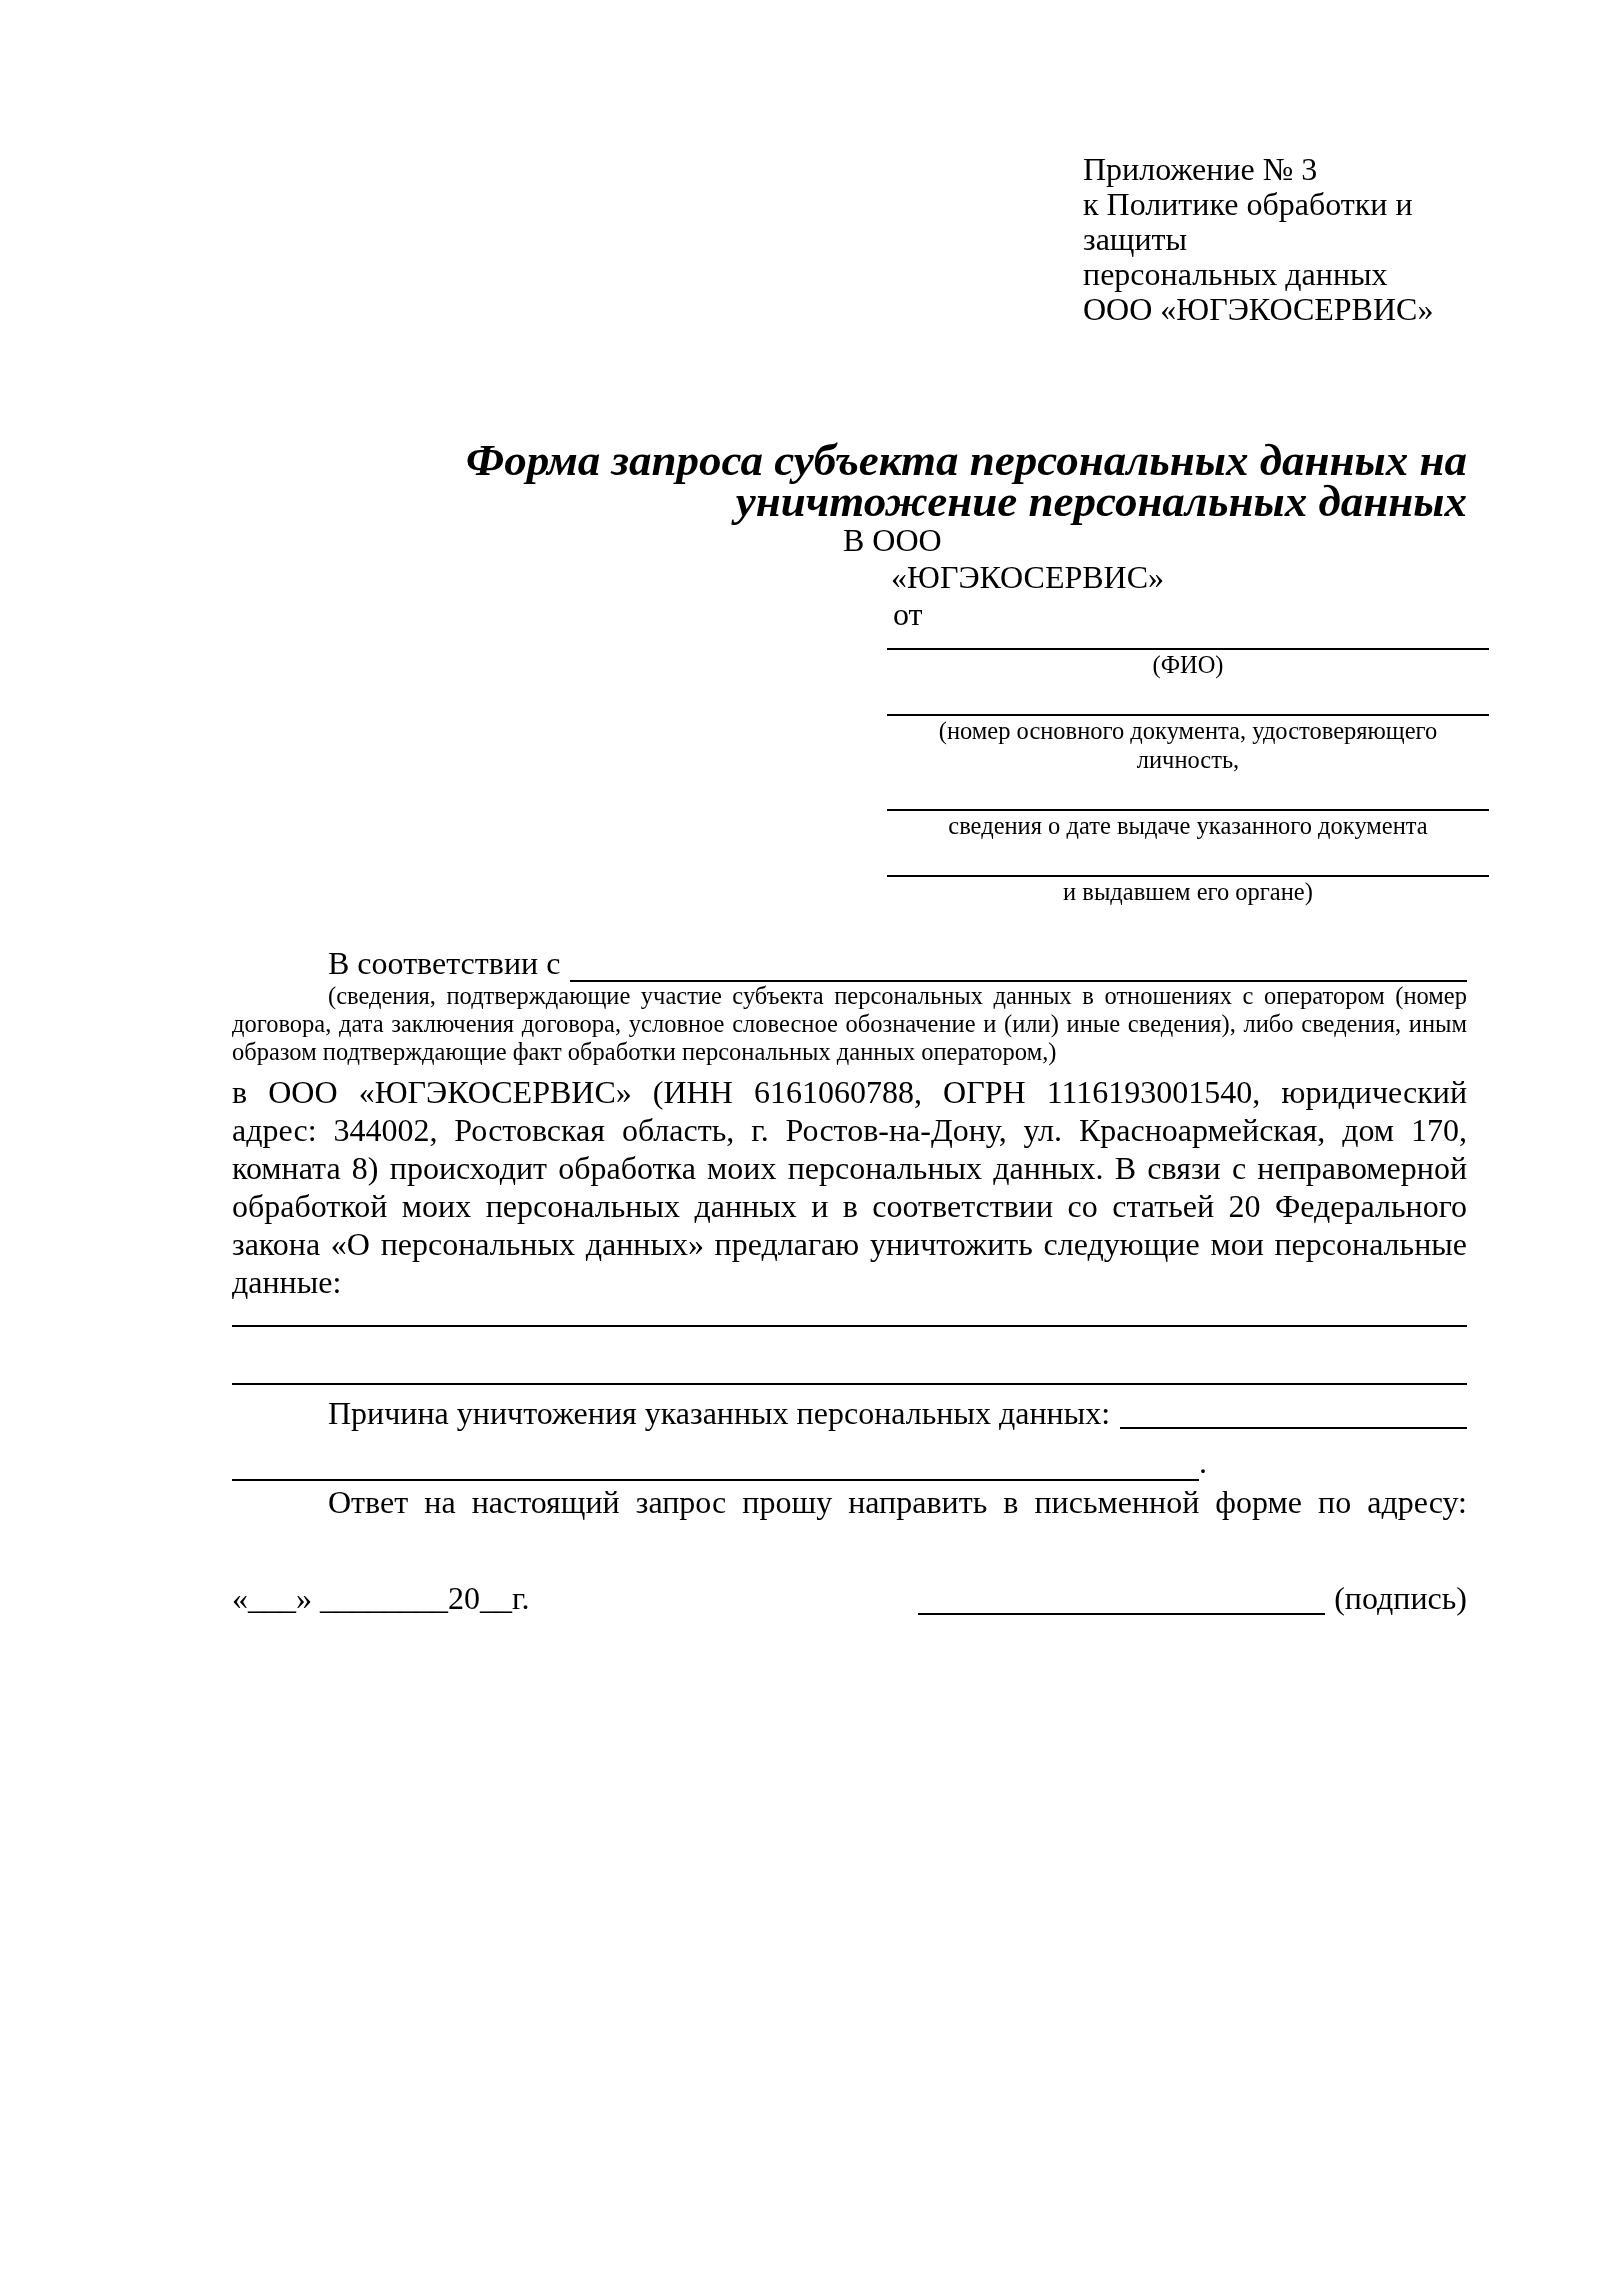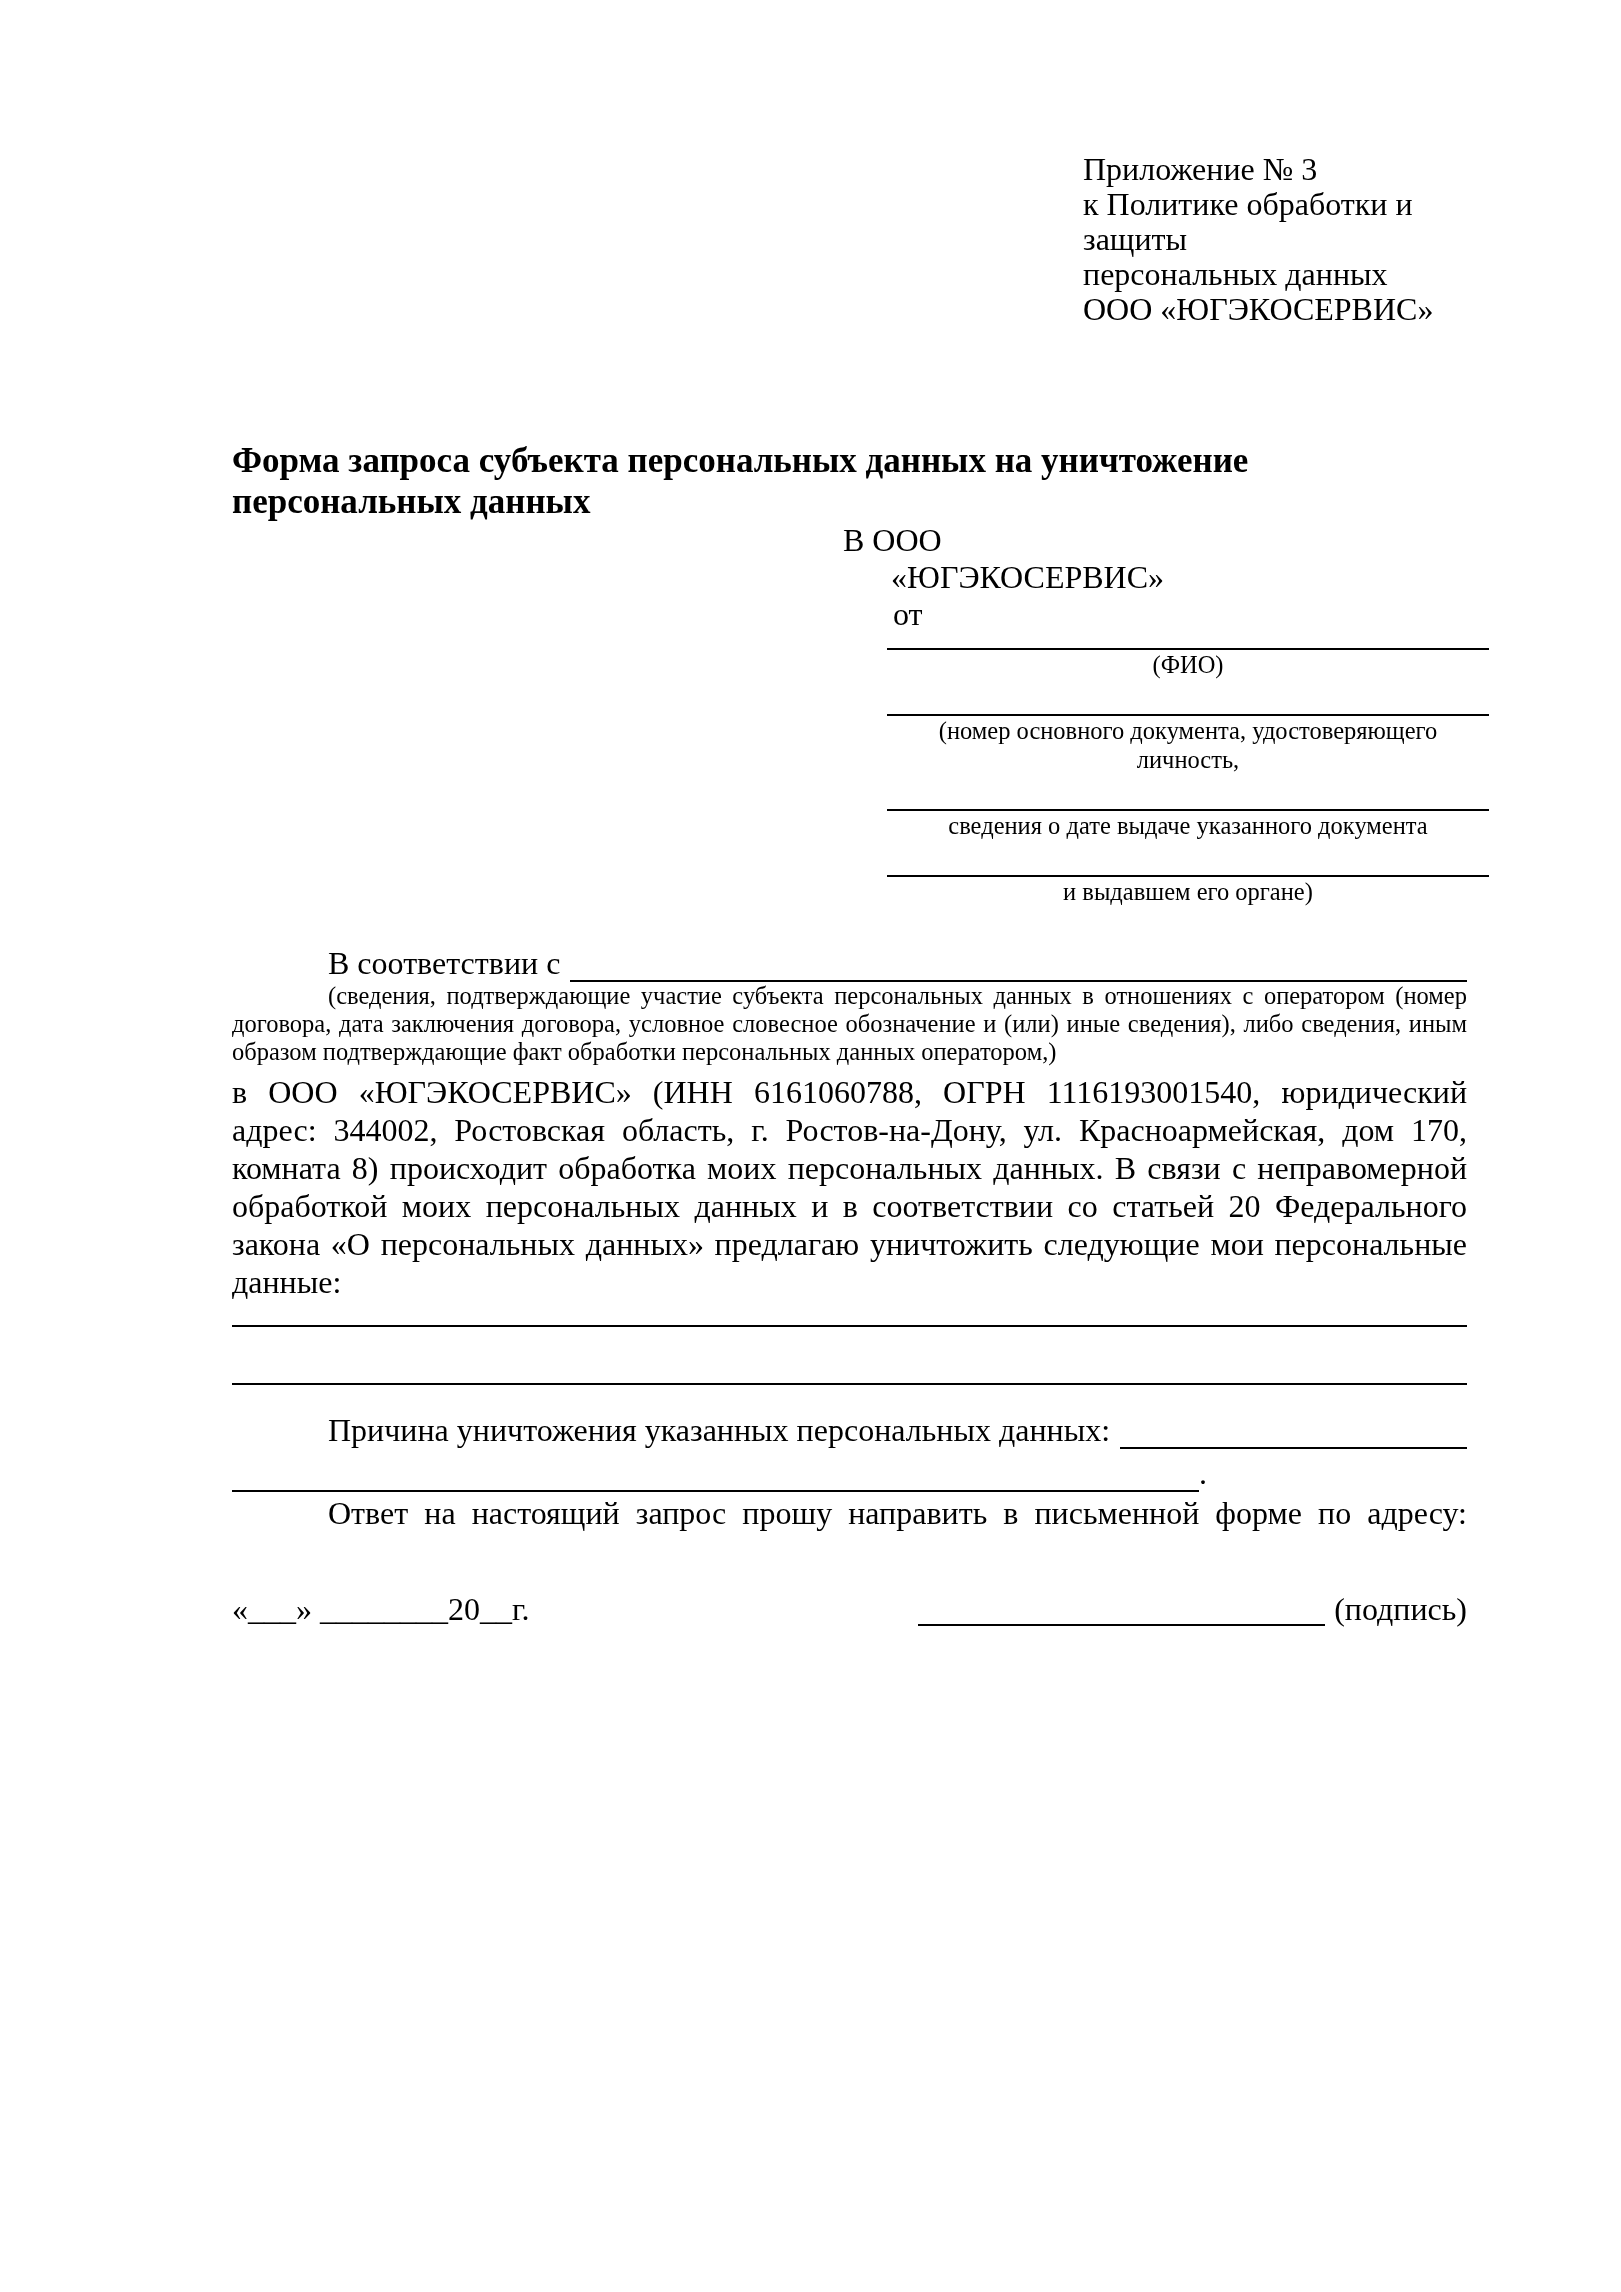--- a/index.html
+++ b/index.html
@@ -6,42 +6,42 @@
   .page{
     width:1621px;height:1659px;background:#ffffff;color:#000;
     box-sizing:border-box;position:relative;overflow:hidden;
     padding:152px 154px 0 232px;
     font-family:"Liberation Serif","DejaVu Serif",serif;
     font-size:32px;line-height:37px;
   }
   
   .appendix{margin-left:851px;line-height:35px;}
   
-  .title{margin-top:113px;text-align:left;font-weight:bold;font-size:35px;line-height:41px;}
+  .title{margin-top:113px;text-align:right;font-weight:bold;font-size:45px;line-height:41px;font-style:italic;}
   
   .addr1{margin-left:611px;font-family:Liberation Serif, serif;}
   .addr2{margin-left:659px;}
   .addr3{margin-left:661px;}
   
   .fields{margin-left:655px;width:602px;margin-top:14.7px;}
   .field{margin-bottom:35px;}
   .field-line{height:0;border-bottom:2px solid #000;}
   .field-caption{font-size:24.5px;line-height:29px;text-align:center;}
   
   .accordance-row{display:flex;align-items:flex-end;margin-top:39px;}
   .accordance-lead{white-space:nowrap;padding-left:96px;}
   .fill-line{flex:1 1 auto;border-bottom:2px solid #000;height:32px;margin-left:9.8px;}
   .note{font-size:24.5px;line-height:28px;text-align:justify;text-indent:96px;}
   
   .body-par{margin-top:7.8px;text-align:justify;line-height:38px;}
   
   .blank1{height:23.5px;border-bottom:2px solid #000;}
   .blank2{height:56px;border-bottom:2px solid #000;}
   
-  .reason-row{display:flex;align-items:flex-end;margin-top:21px;height:43px;}
+  .reason-row{display:flex;align-items:flex-start;margin-top:10px;height:43px;}
   .reason-label{white-space:nowrap;padding-left:96px;}
   .uline{display:inline-block;border-bottom:2px solid #000;height:32px;vertical-align:baseline;}
   .row{display:flex;align-items:flex-end;height:43px;}
   .w987{width:967px;}
   .w545{width:534px;}
   .w415{width:407px;}
   
   .answer-par{text-align:justify;text-align-last:justify;text-indent:96px;line-height:38px;margin-top:2px;}
   
   .sign-row{display:flex;justify-content:space-between;align-items:flex-end;margin-top:51px;height:45px;}

